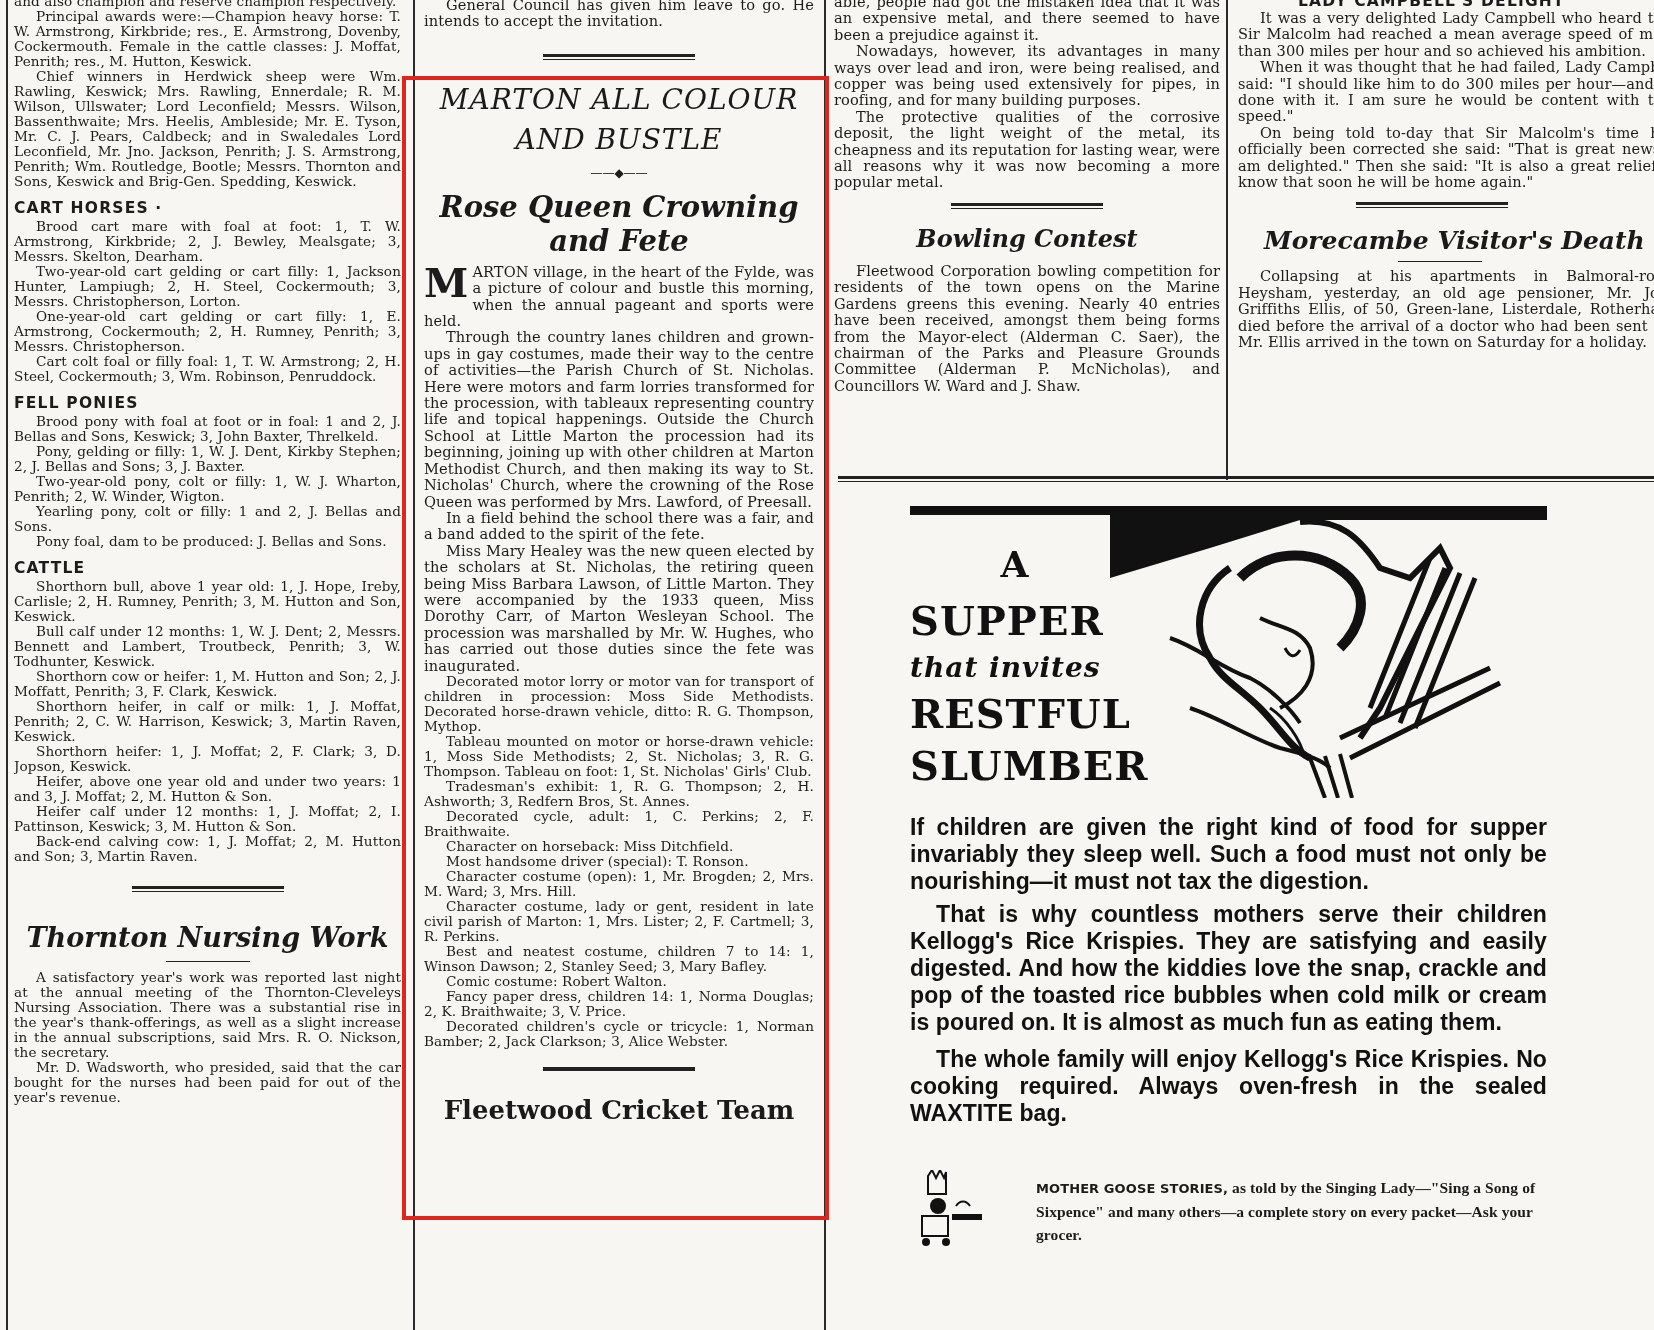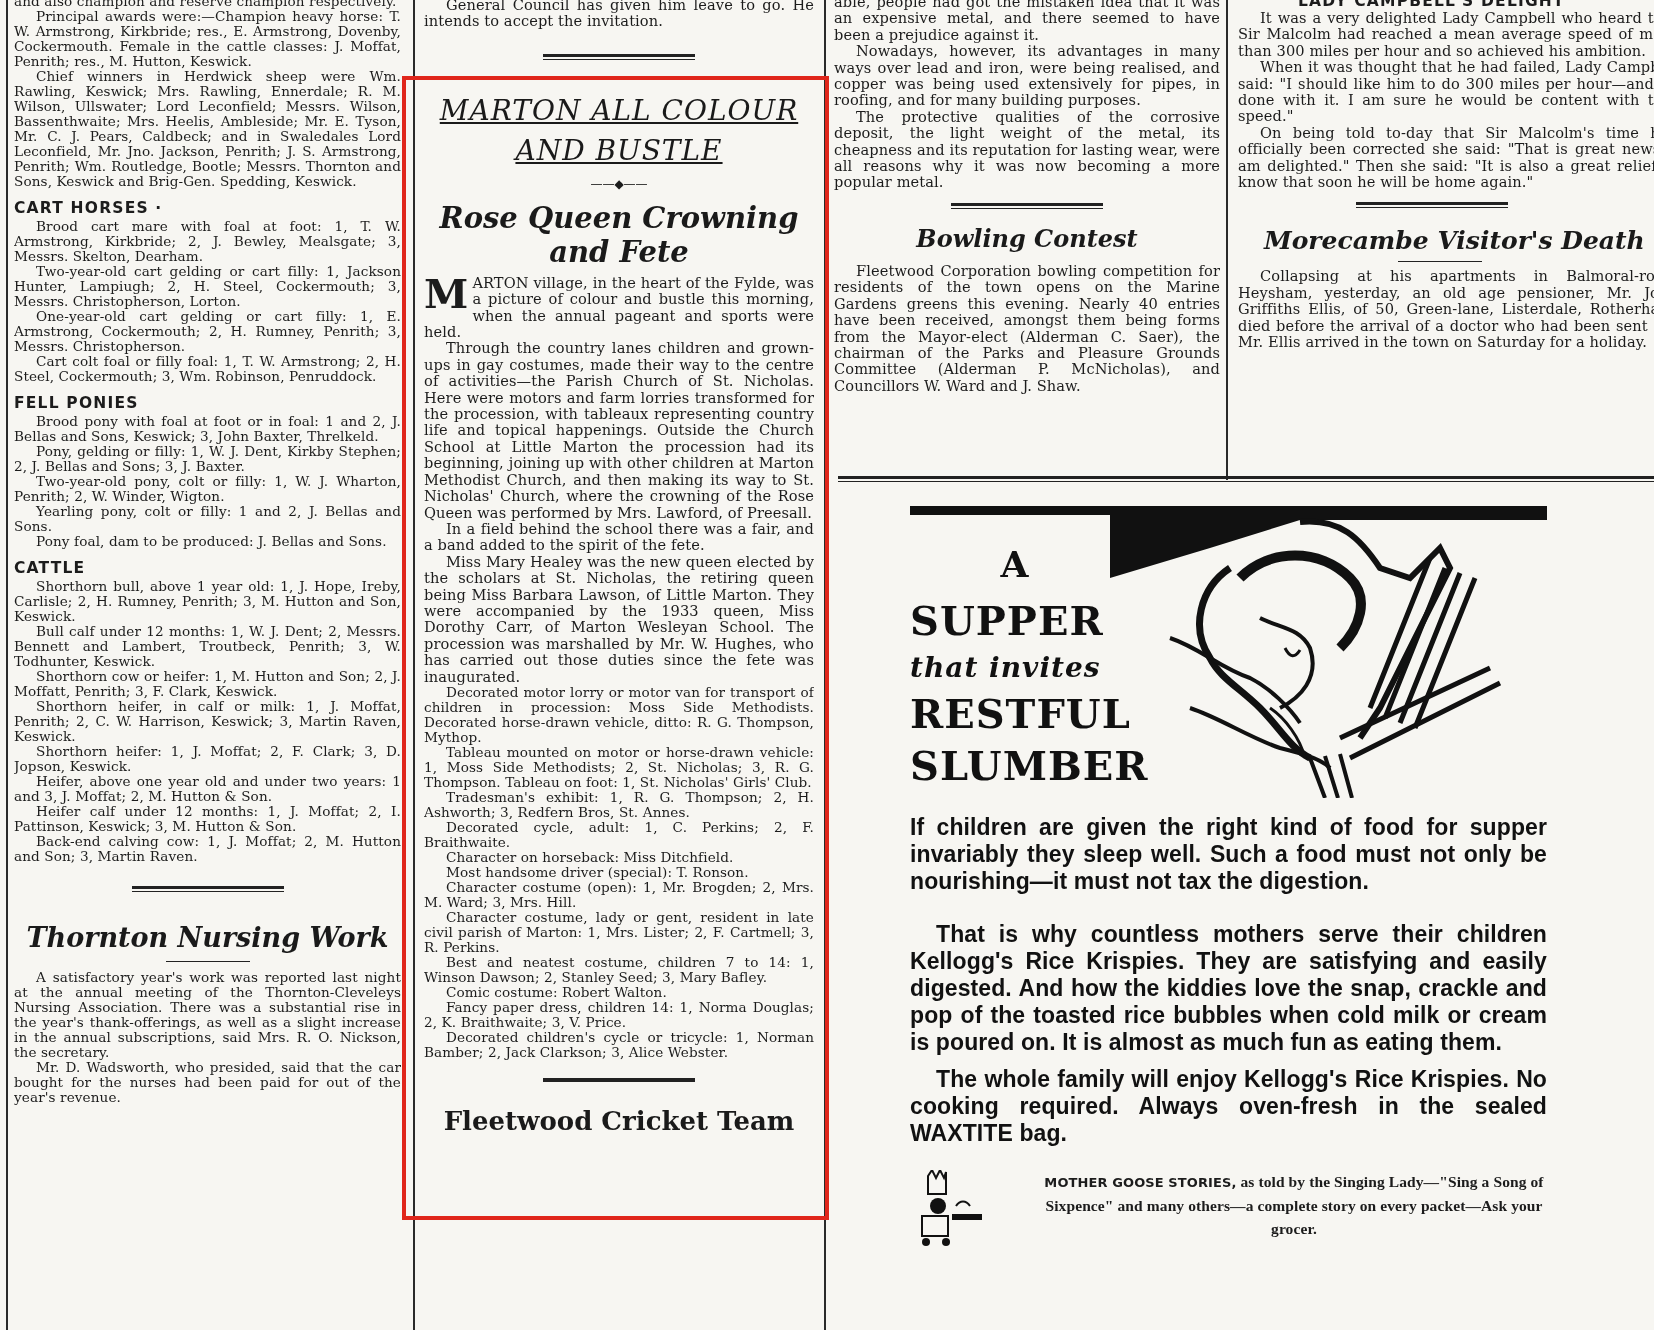--- a/index.html
+++ b/index.html
@@ -64,21 +64,21 @@
   <div class="thin" style="width:84px;margin-top:8px;margin-bottom:8px;border-top-width:1px;"></div>
   <p class="ind">A satisfactory year's work was reported last night at the annual meeting of the Thornton-Cleveleys Nursing Association. There was a substantial rise in the year's thank-offerings, as well as a slight increase in the annual subscriptions, said Mrs. R. O. Nickson, the secretary.</p>
   <p class="ind">Mr. D. Wadsworth, who presided, said that the car bought for the nurses had been paid for out of the year's revenue.</p>
 </div>
 
 <div class="col" style="left:424px;width:390px;height:1330px;top:-3px;">
   <p class="ind">General Council has given him leave to go. He intends to accept the invitation.</p>
   <div class="dbl" style="width:152px;margin-top:24px;"></div>
 
   <div>
-    <div class="hd" style="font-size:28px;line-height:40px;margin-top:31px;font-weight:normal;letter-spacing:1px;text-decoration:underline;">
+    <div class="hd" style="font-size:28px;line-height:40px;margin-top:20px;font-weight:normal;letter-spacing:1px;">
       <div>MARTON ALL COLOUR</div>
       <div>AND BUSTLE</div>
     </div>
     <div style="text-align:center;font-size:12px;line-height:14px;margin:6px 0 10px;">——◆——</div>
     <div class="hd" style="font-size:29px;margin-bottom:6px;">Rose Queen Crowning and Fete</div>
     <p>
       <span class="dropcap">M</span><span>ARTON village, in the heart of the Fylde, was a picture of colour and bustle this morning, when the annual pageant and sports were held.</span>
     </p>
     <p class="ind">Through the country lanes children and grown-ups in gay costumes, made their way to the centre of activities—the Parish Church of St. Nicholas. Here were motors and farm lorries transformed for the procession, with tableaux representing country life and topical happenings. Outside the Church School at Little Marton the procession had its beginning, joining up with other children at Marton Methodist Church, and then making its way to St. Nicholas' Church, where the crowning of the Rose Queen was performed by Mrs. Lawford, of Preesall.</p>
     <p class="ind">In a field behind the school there was a fair, and a band added to the spirit of the fete.</p>
@@ -145,32 +145,32 @@
     <path d="M175,140 C180,150 185,150 190,142" fill="none" stroke="#111" stroke-width="3"></path>
     <path d="M60,130 C90,140 110,160 140,170 C160,180 180,200 190,215" fill="none" stroke="#111" stroke-width="4"></path>
     <path d="M80,200 C110,210 140,230 170,240 C190,245 210,250 220,260" fill="none" stroke="#111" stroke-width="4"></path>
     <path d="M160,200 C175,210 190,230 195,250" fill="none" stroke="#111" stroke-width="3"></path>
     <path d="M320,50 L260,200 M335,60 L275,210 M350,65 L290,215 M365,70 L305,220" stroke="#111" stroke-width="5"></path>
     <path d="M230,230 L380,160 M240,250 L390,175" stroke="#111" stroke-width="5"></path>
     <path d="M200,250 L215,290 M215,248 L228,290 M230,246 L242,290" stroke="#111" stroke-width="4"></path>
   </svg>
   <div class="ad-body" style="position:absolute;left:0;top:314px;width:637px;">
     <p>If children are given the right kind of food for supper invariably they sleep well. Such a food must not only be nourishing—it must not tax the digestion.</p>
-    <p class="ind" style="margin-top:26px;text-indent:26px;">That is why countless mothers serve their children Kellogg's Rice Krispies. They are satisfying and easily digested. And how the kiddies love the snap, crackle and pop of the toasted rice bubbles when cold milk or cream is poured on. It is almost as much fun as eating them.</p>
+    <p class="ind" style="margin-top:6px;text-indent:26px;">That is why countless mothers serve their children Kellogg's Rice Krispies. They are satisfying and easily digested. And how the kiddies love the snap, crackle and pop of the toasted rice bubbles when cold milk or cream is poured on. It is almost as much fun as eating them.</p>
     <p class="ind" style="margin-top:10px;text-indent:26px;">The whole family will enjoy Kellogg's Rice Krispies. No cooking required. Always oven-fresh in the sealed WAXTITE bag.</p>
   </div>
   <div style="position:absolute;left:6px;top:670px;width:640px;">
     <svg width="70" height="80" viewBox="0 0 70 80" style="position:absolute;left:0;top:0;">
       <path d="M12,6 L16,0 L20,8 L24,0 L28,8 L30,2 L30,24 L12,24 Z" fill="none" stroke="#111" stroke-width="2"></path>
       <circle cx="22" cy="36" r="8" fill="#111"></circle>
       <rect x="6" y="46" width="26" height="20" fill="none" stroke="#111" stroke-width="2"></rect>
       <rect x="36" y="44" width="30" height="6" fill="#111"></rect>
       <path d="M40,36 C44,30 50,30 54,36" fill="none" stroke="#111" stroke-width="2"></path>
       <circle cx="10" cy="72" r="4" fill="#111"></circle>
       <circle cx="30" cy="72" r="4" fill="#111"></circle>
     </svg>
-    <p style="position:absolute;left:120px;top:0;width:516px;font-family:'Liberation Serif',serif;font-weight:bold;font-size:15.5px;line-height:23px;text-align:center;">
+    <p style="position:absolute;left:120px;top:6px;width:516px;font-family:'Liberation Serif',serif;font-weight:bold;font-size:15.5px;line-height:23px;text-align:left;">
       <span style="font-family:'DejaVu Sans',sans-serif;font-size:13px;">MOTHER GOOSE STORIES,</span><span> as told by the Singing Lady—"Sing a Song of Sixpence" and many others—a complete story on every packet—Ask your grocer.</span>
     </p>
   </div>
 </div>
 
 <div id="highlight"></div>
 
 </body></html>

